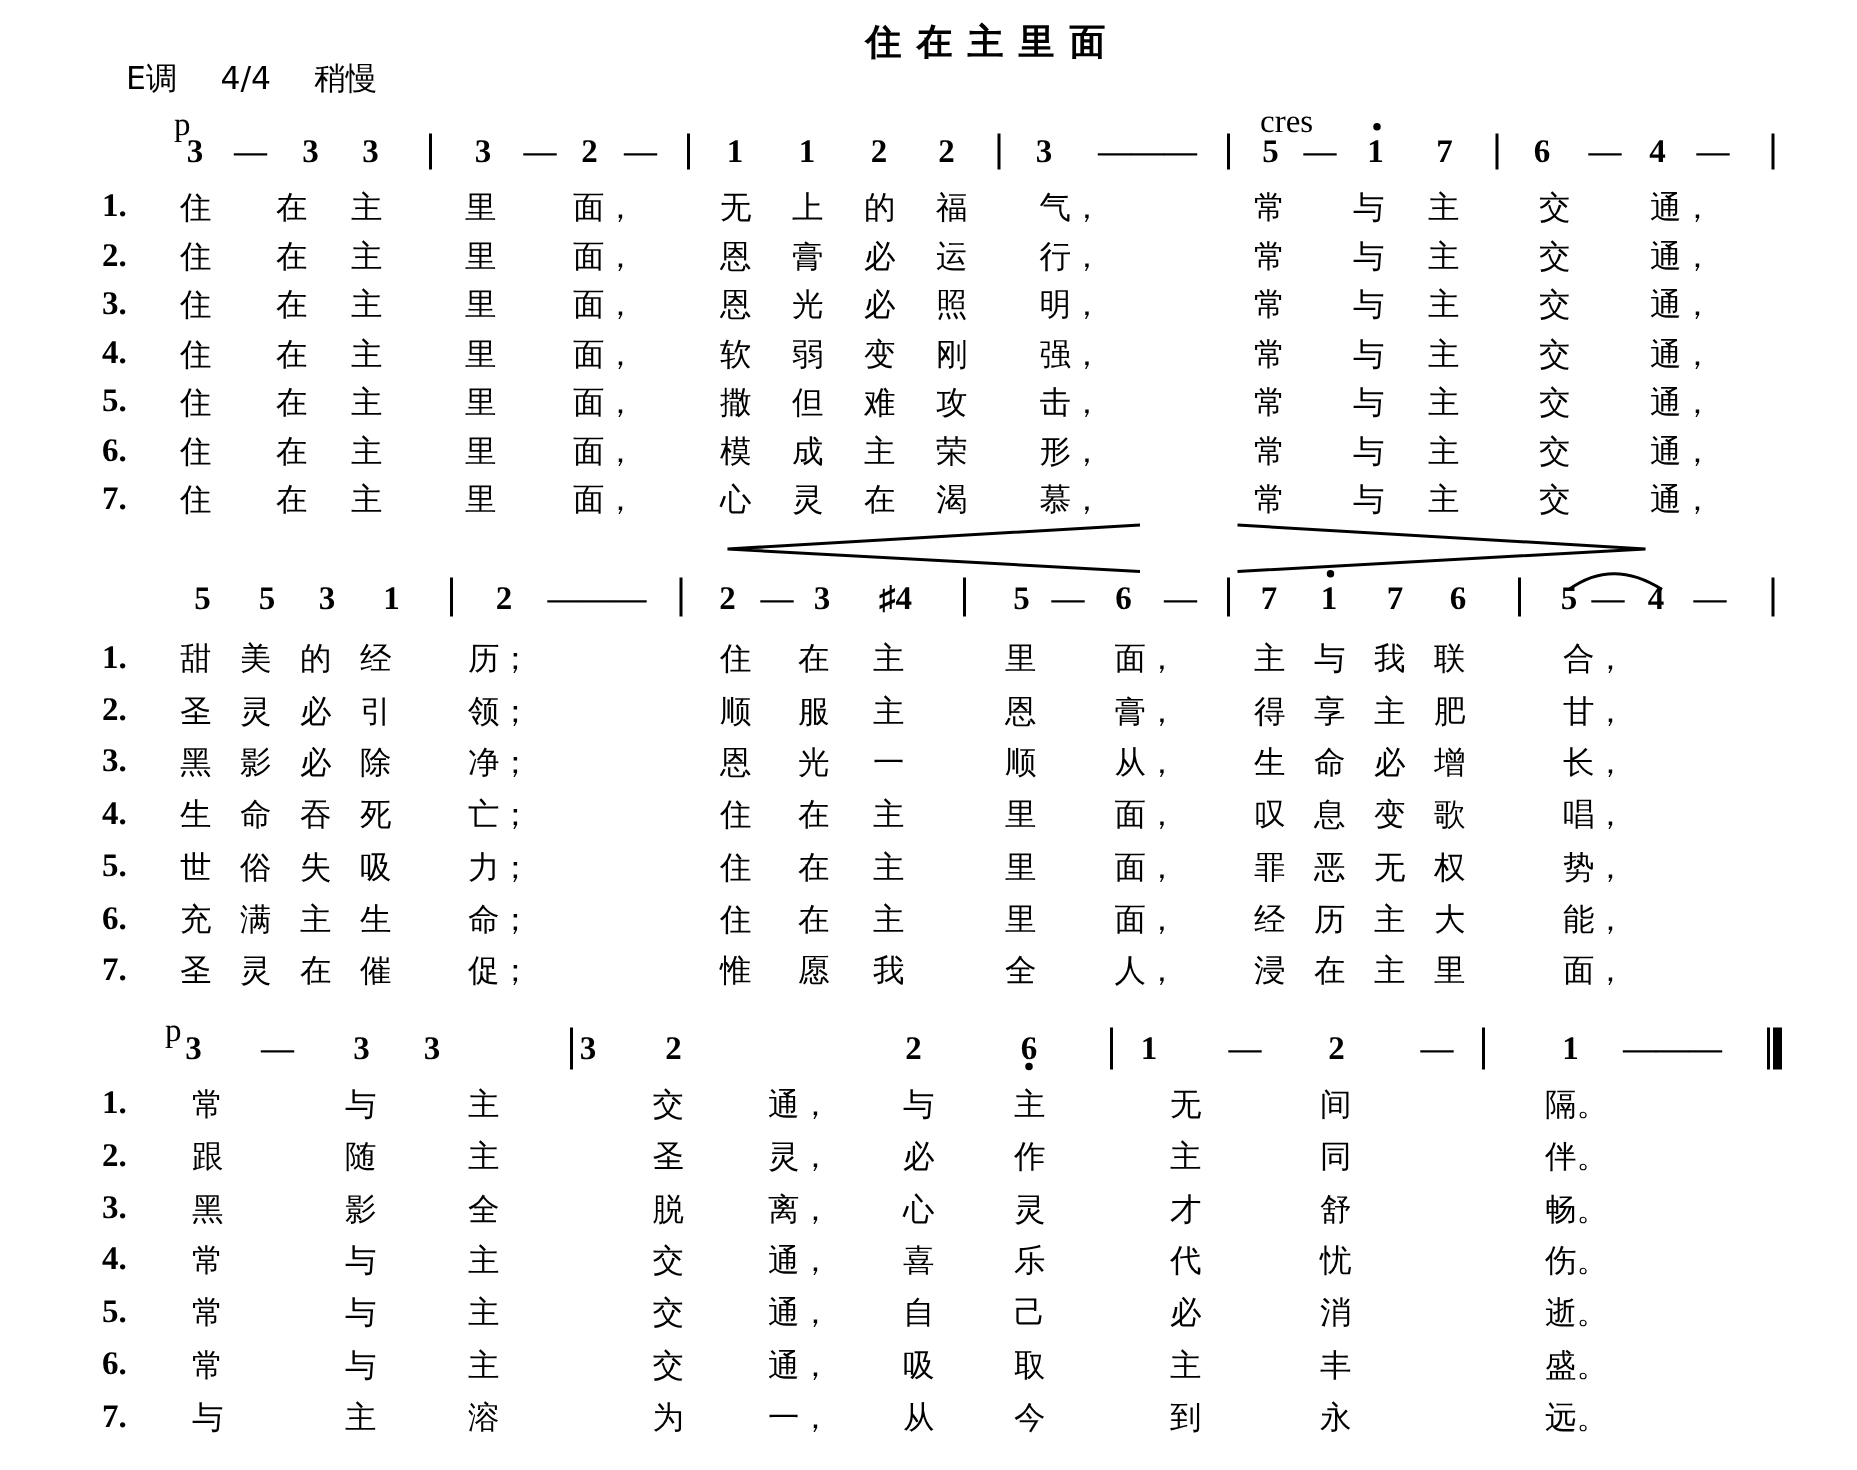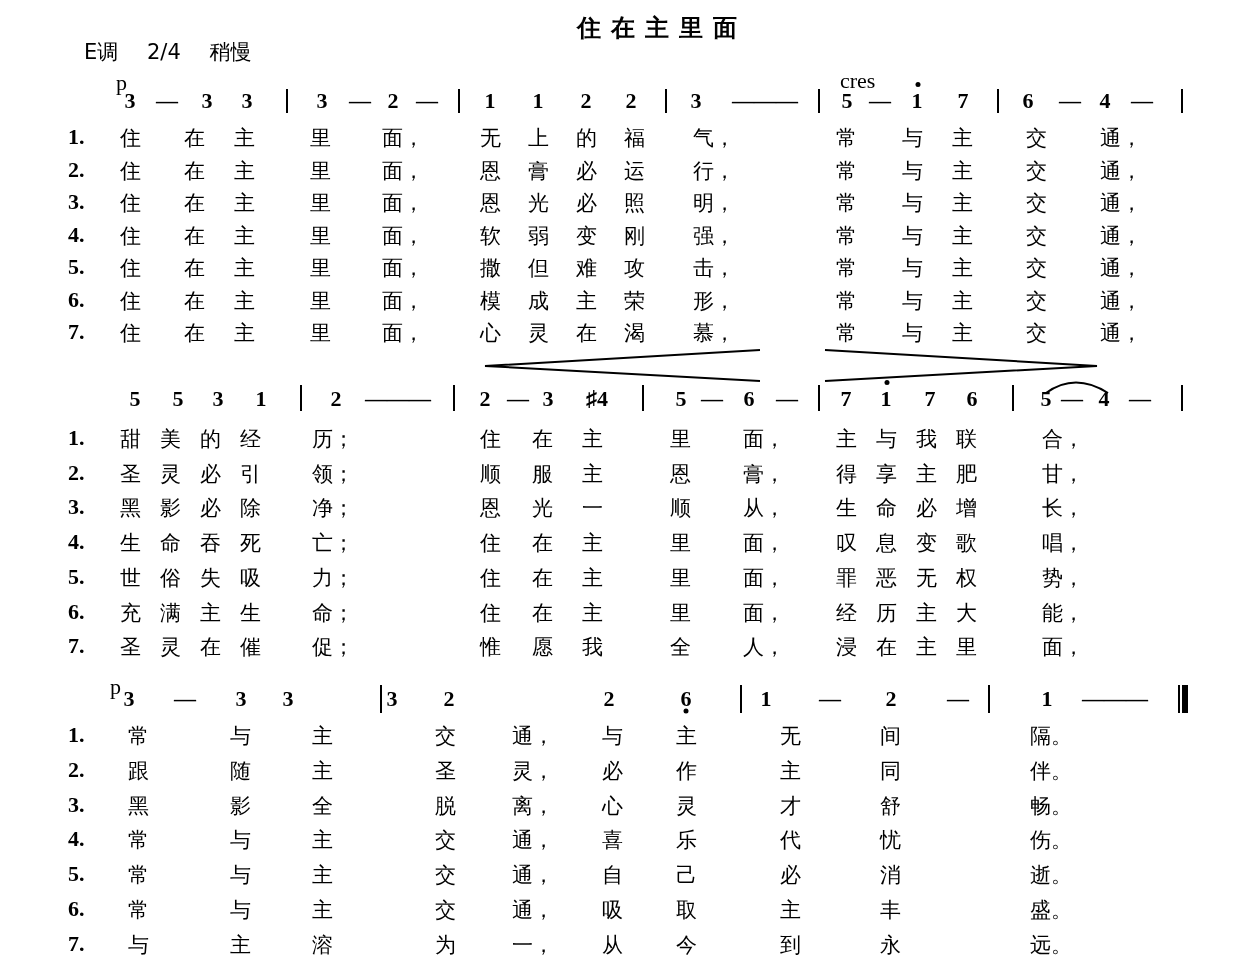--- a/index.html
+++ b/index.html
@@ -17,21 +17,21 @@
   .lyric-row .num { position: absolute; left: 0; font-weight: bold; font-family: "Liberation Serif", serif; font-size: 22px; }
   .lyric-row .ch { position: absolute; top: 0; }
   svg.overlay { position: absolute; left: 0; top: 0; }
 </style>
 </head>
 <body>
 
 <div class="abs title">住在主里面</div>
 <div class="abs meta">
   <span>E调</span>
-  <span>2/4</span>
+  <span>4/4</span>
   <span>稍慢</span>
 </div>
 
 <div id="sec1">
     <div class="abs dyn" style="left: 116px; top: 70px;">p</div>
     <div class="abs dyn" style="left: 840px; top: 68px;">cres</div>
     <div class="abs notes" style="left: 0px; top: 88px; width: 1238px; height: 30px;">
       <span class="note" style="left: 130px;">3</span>
       <span class="note" style="left: 167px;">—</span>
       <span class="note" style="left: 207px;">3</span>

